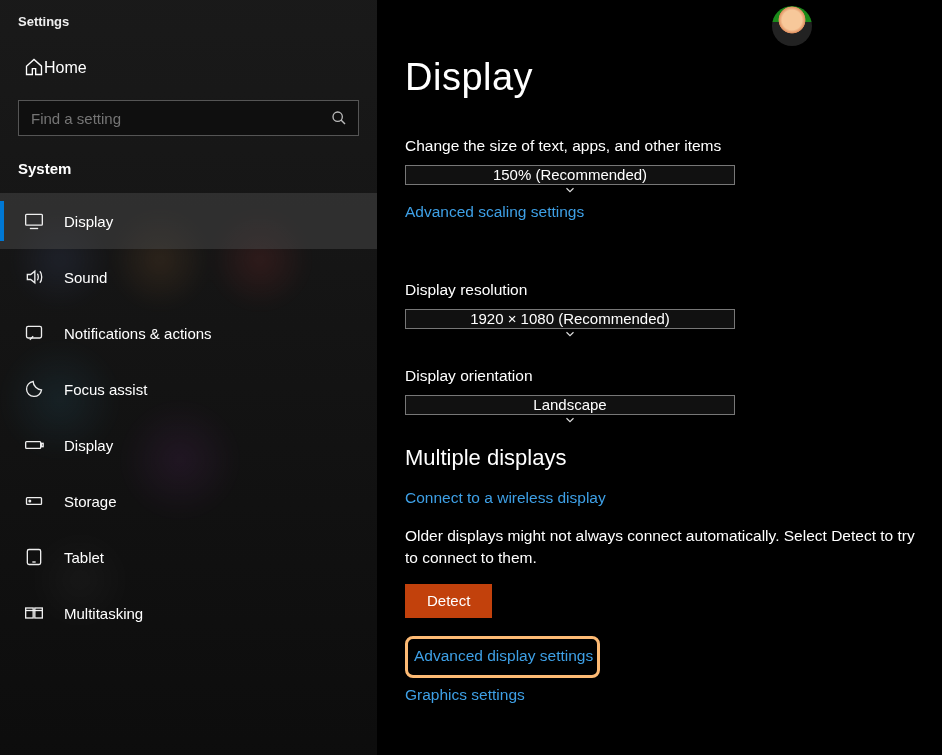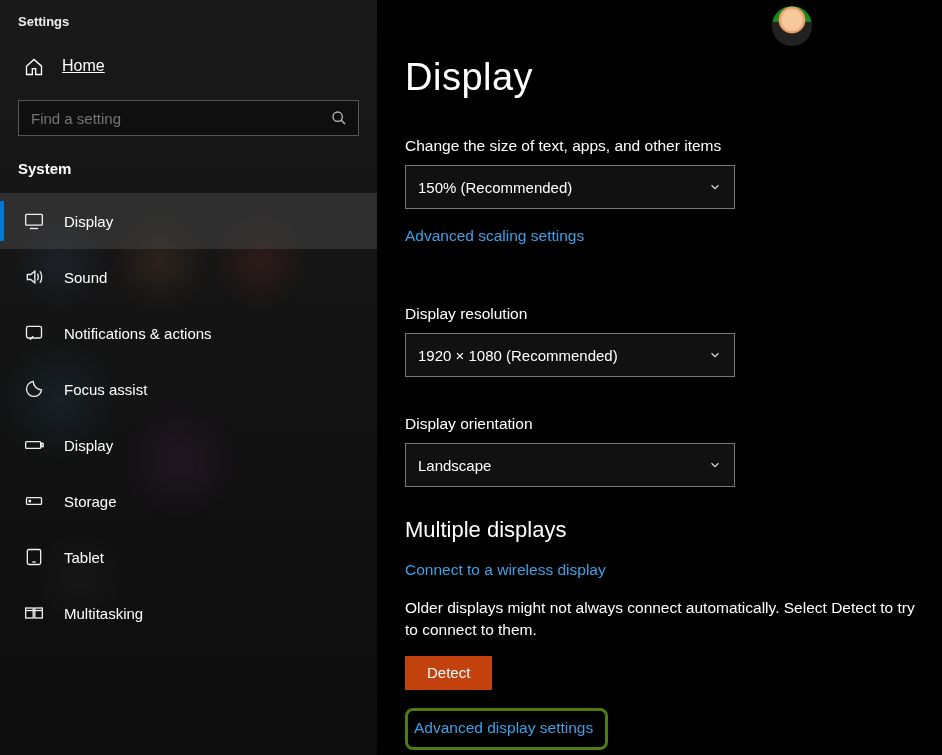--- a/index.html
+++ b/index.html
@@ -36,25 +36,23 @@
   }
   .sidebar > * { position: relative; }
   .win-title {
     font-size: 13px;
     padding: 4px 0 18px 18px;
     font-weight: 700;
     color: #eee;
   }
   .home-row {
     display: flex;
-    align-items: flex-start;
-    gap: 18px;
+    align-items: flex-end;
     padding: 10px 0 14px 24px;
     cursor: pointer;
-    text-decoration: underline;
   }
   .home-row .icon { width: 20px; height: 20px; display:flex; align-items:center; justify-content:center;}
   .home-row .label { font-size: 16px; }
   .search-wrap {
     margin: 9px 18px 18px 18px;
   }
   .search {
     width: 100%;
     height: 36px;
     background: rgba(0,0,0,0.35);
@@ -112,31 +110,32 @@
     margin-bottom: 28px;
     letter-spacing: 0.5px;
   }
   .field-label {
     font-size: 15.5px;
     margin-bottom: 10px;
     margin-top: 38px;
   }
   .select {
     width: 330px;
-    height: 44px;
+    height: 20px;
     border: 1px solid #777;
     background: #111;
     color: #fff;
     display: flex;
     align-items: center;
     justify-content: space-between;
     padding: 0 12px;
     font-size: 15px;
     cursor: pointer;
     margin-bottom: 18px;
+    flex-direction: column;
   }
   .select .chev { width: 14px; height: 14px; color:#ddd;}
   .link {
     color: #3ea0e6;
     font-size: 15.5px;
     cursor: pointer;
     display: inline-block;
   }
   .section-gap { height: 22px; }
   .main h2 {
@@ -153,23 +152,23 @@
   .btn {
     background: #c2410c;
     color: #fff;
     border: none;
     height: 34px;
     padding: 0 22px;
     font-size: 15px;
     cursor: pointer;
   }
   .highlight-ring {
-    border: 3px solid #4d7c0f;
+    border: 3px solid #fdba74;
     border-radius: 8px;
-    padding: 8px 12px 10px 6px;
+    padding: 8px 4px 10px 6px;
     display: inline-block;
     margin-top: 18px;
   }
   .avatar {
     position: absolute;
     top: 6px; right: 130px;
     width: 40px; height: 40px;
     border-radius: 50%;
     background: radial-gradient(circle at 50% 35%, #f7c89a 30%, #e09060 40%, transparent 42%),
                 linear-gradient(180deg, #1a8a1a 0%, #1a8a1a 40%, transparent 41%);

